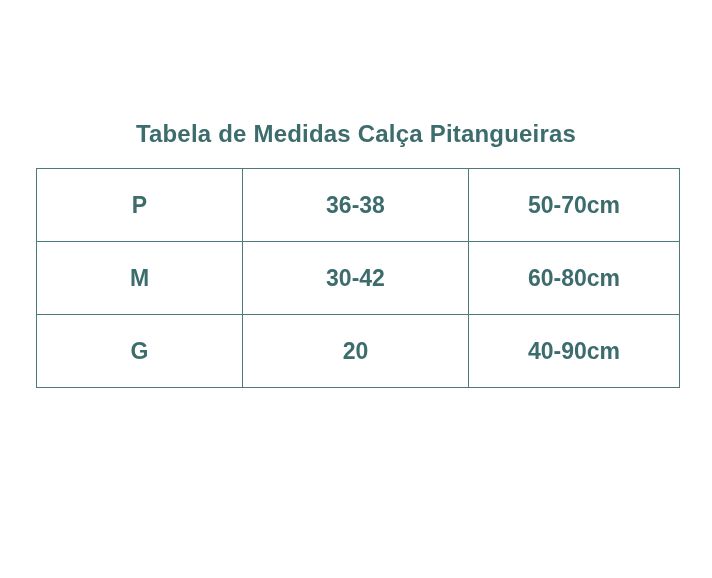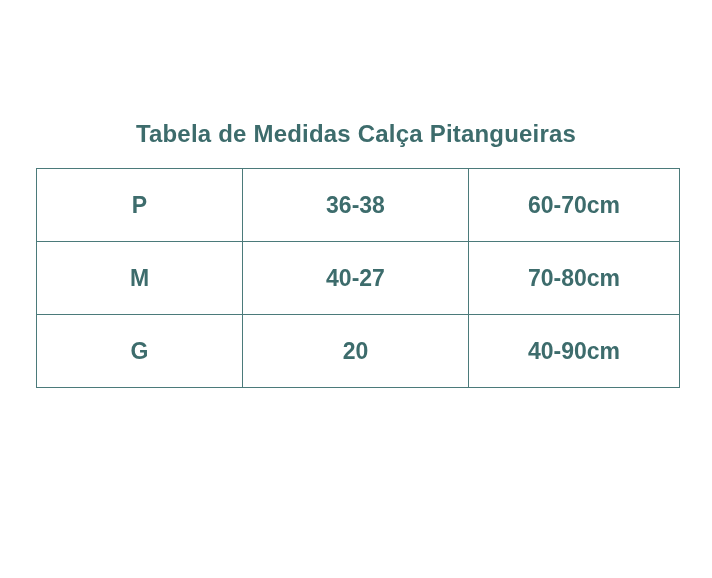--- a/index.html
+++ b/index.html
@@ -58,26 +58,26 @@
 
 <div class="page">
 
   <div class="title">Tabela de Medidas Calça Pitangueiras</div>
 
   <table class="size-table">
     <tbody>
       <tr>
         <td class="col-size">P</td>
         <td class="col-num">36-38</td>
-        <td class="col-meas">60-70cm</td>
+        <td class="col-meas">50-70cm</td>
       </tr>
       <tr>
         <td class="col-size">M</td>
-        <td class="col-num">40-27</td>
-        <td class="col-meas">70-80cm</td>
+        <td class="col-num">30-42</td>
+        <td class="col-meas">60-80cm</td>
       </tr>
       <tr>
         <td class="col-size">G</td>
         <td class="col-num">20</td>
         <td class="col-meas">40-90cm</td>
       </tr>
     </tbody>
   </table>
 
 </div>

